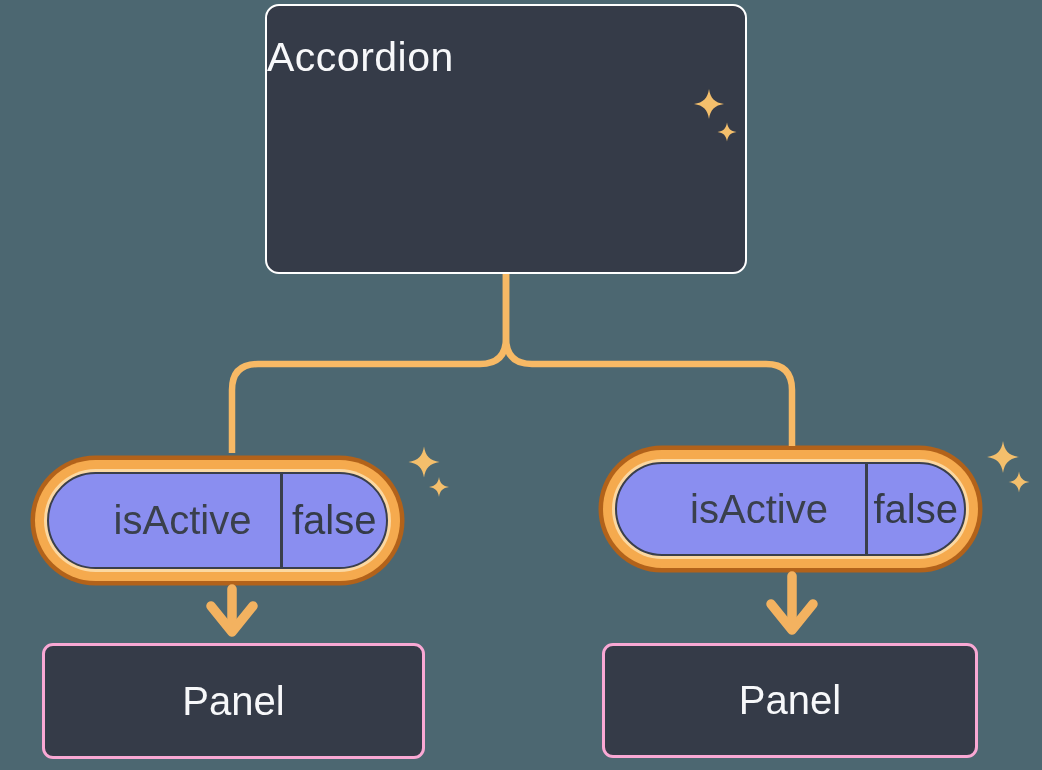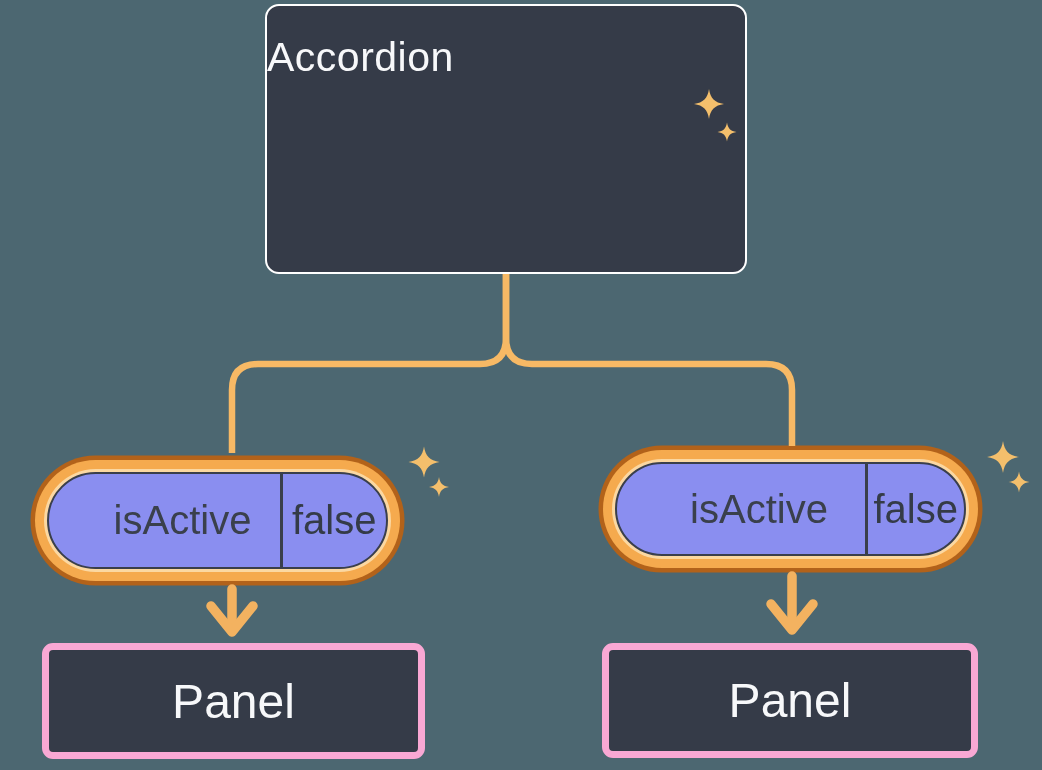--- a/index.html
+++ b/index.html
@@ -69,26 +69,26 @@
   }
   .prop-pill .name-cell { color: #3A404C; margin-left: 36px; }
   .prop-pill-left  .name-cell { width: 195px; }
   .prop-pill-right .name-cell { width: 212px; }
   .prop-pill .value-cell { flex: 1; color: #343B47; font-weight: normal; }
   .prop-pill .divider { width: 2.5px; background: #3A3F4B; }
   
   .panel {
     position: absolute;
     background: #353B48;
-    border: 7px solid #f9a8d4;
+    border: 3px solid #f9a8d4;
     border-radius: 11px;
     box-sizing: border-box;
     display: flex; align-items: center; justify-content: center;
     color: #F7F8FA;
-    font-size: 48px;
+    font-size: 40px;
     font-weight: 500;
   }
   .panel-left  { left: 42px;  top: 643px; width: 383px; height: 116px; }
   .panel-right { left: 602px; top: 643px; width: 376px; height: 115px; }
   
   .overlay {
     position: absolute;
     left: 0; top: 0;
     width: 1042px; height: 770px;
     pointer-events: none;

